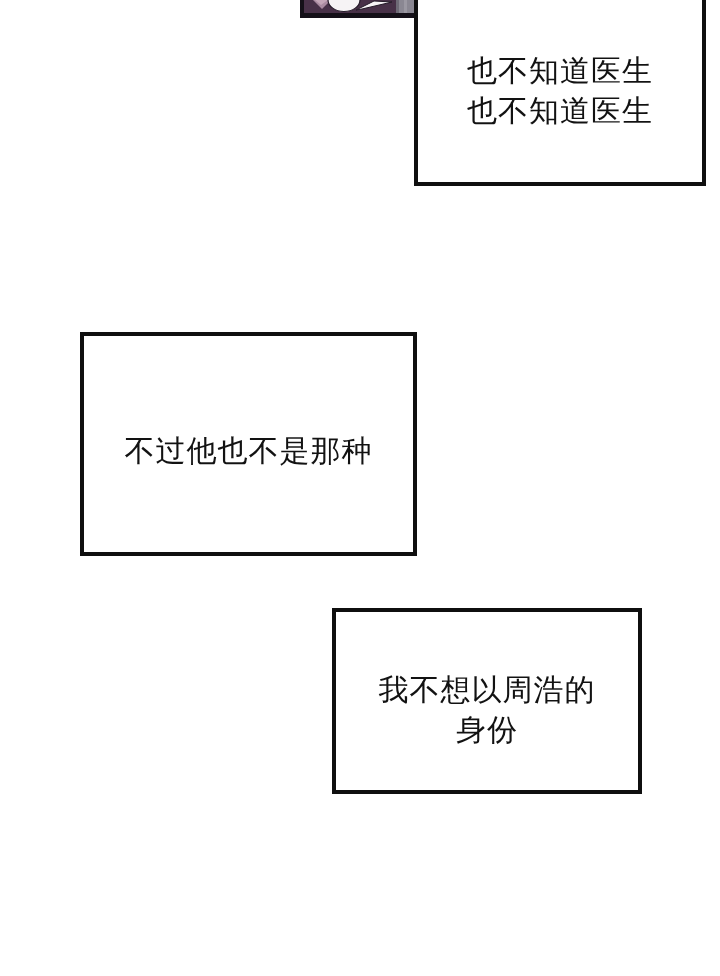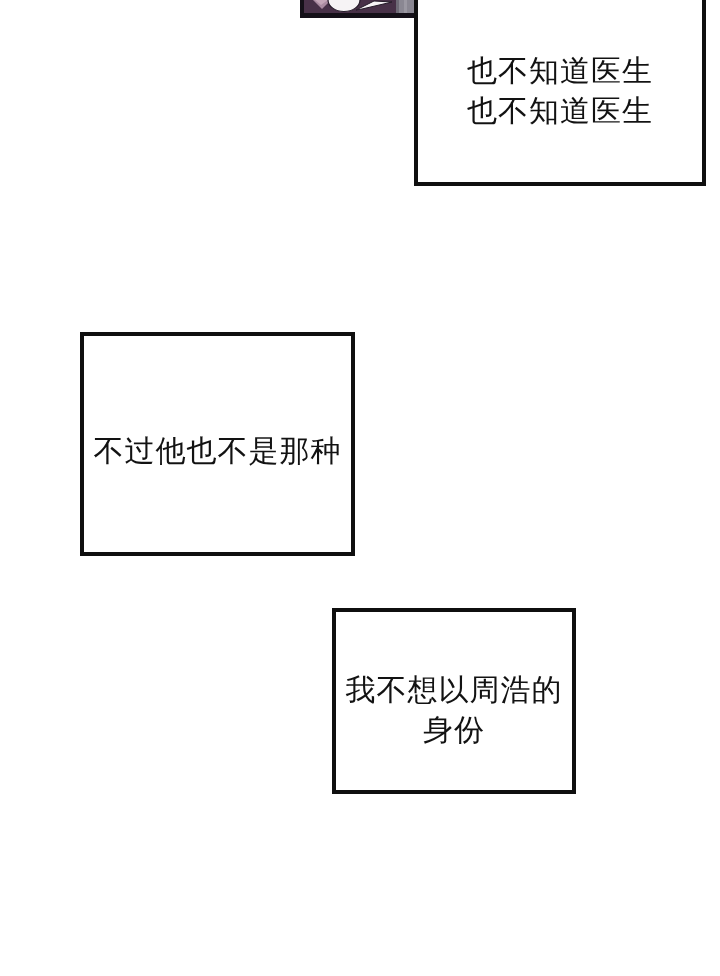--- a/index.html
+++ b/index.html
@@ -49,28 +49,28 @@
   #speech-box-1 {
     left: 414px;
     top: 0;
     width: 292px;
     height: 186px;
     border-top: none;
   }
   #speech-box-2 {
     left: 80px;
     top: 332px;
-    width: 275px;
+    width: 337px;
     height: 224px;
     padding-top: 14px;
   }
   #speech-box-3 {
     left: 332px;
     top: 608px;
-    width: 244px;
+    width: 310px;
     height: 186px;
     padding-top: 18px;
   }
 </style>
 </head>
 <body>
 
 <div id="comic-page">
 
   <div class="panel-fragment">

